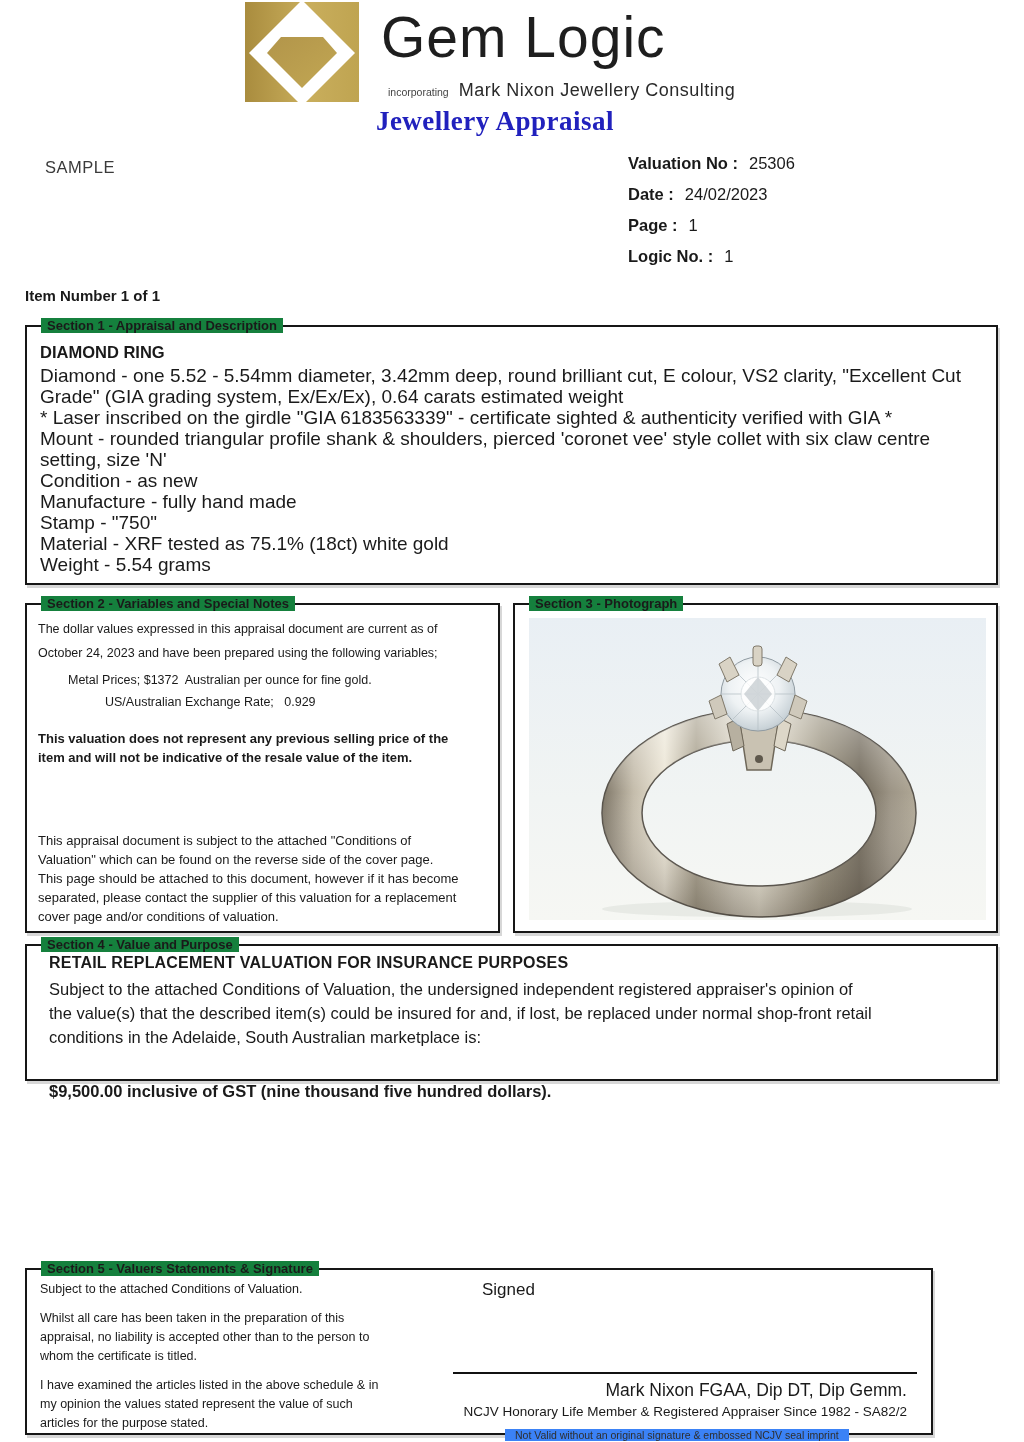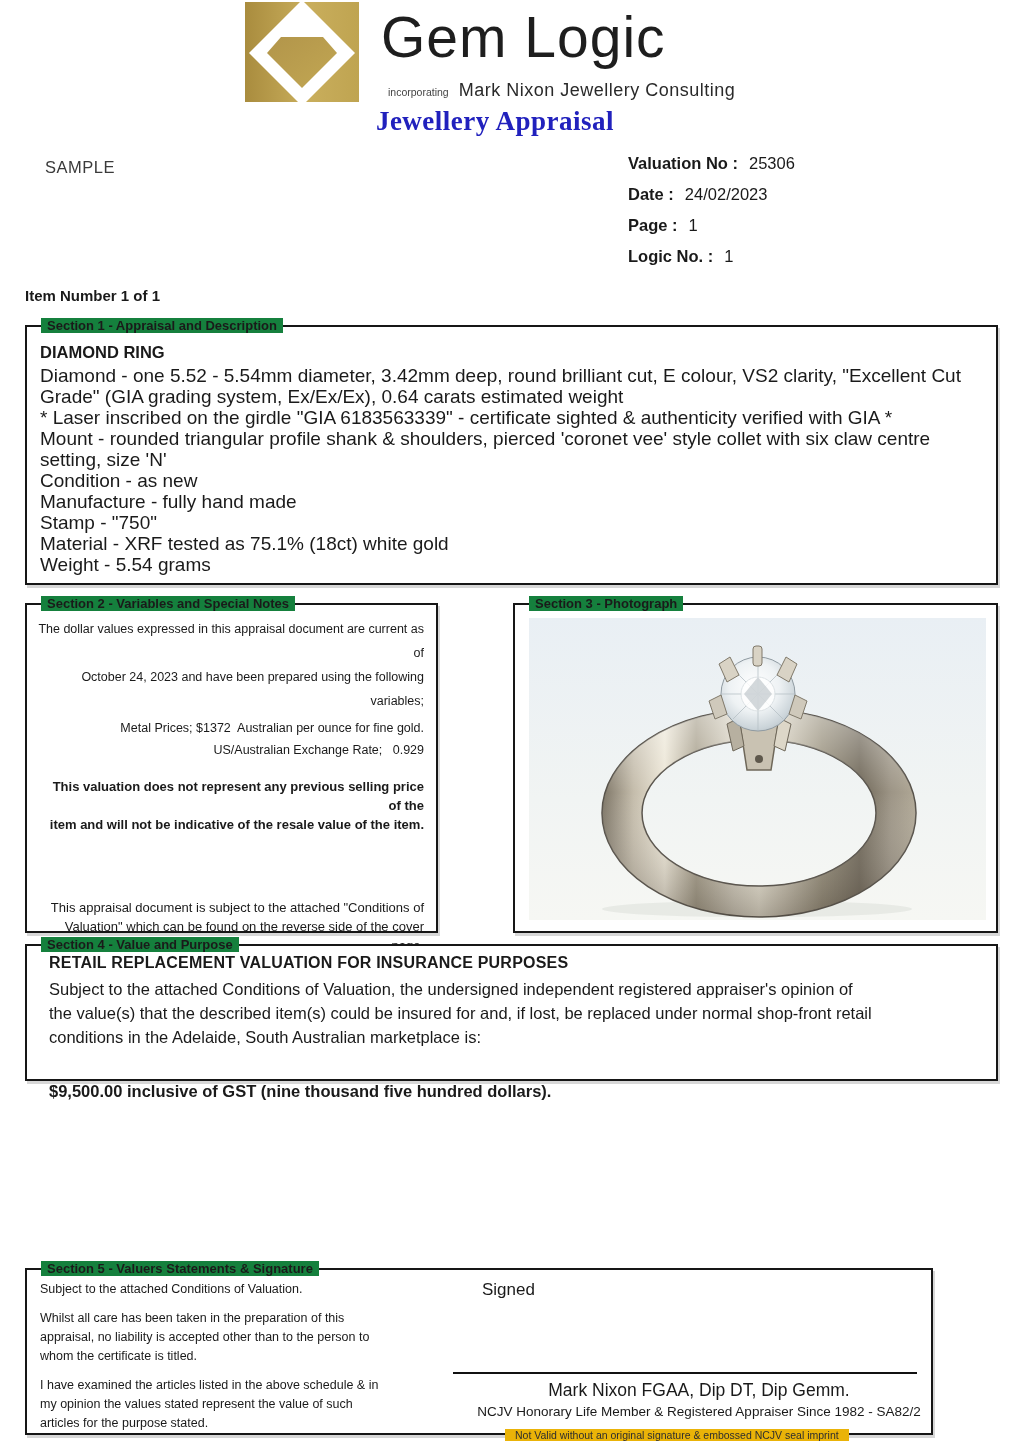--- a/index.html
+++ b/index.html
@@ -29,21 +29,21 @@
   .legend{position:absolute;top:-9px;left:14px;background:#15803d;padding:0 6px;
           font-weight:bold;font-size:13px;white-space:nowrap;}
   .prelines{white-space:pre-line;}
   .prewrap{white-space:pre-wrap;}
 
   .s1{left:25px;top:325px;width:973px;height:260px;}
   .s1-body{padding:16px 13px 0 13px;}
   .s1-name{font-size:16.5px;font-weight:bold;margin-bottom:3px;}
   .s1-lines{font-size:19px;line-height:21px;}
 
-  .s2{left:25px;top:603px;width:413px;height:330px;text-align:right;}
+  .s2{left:25px;top:603px;width:475px;height:330px;}
   .s2-body{padding:12px 12px 0 11px;font-size:12.5px;}
   .s2-intro{line-height:24px;}
   .s2-metal{margin:4px 0 0 30px;line-height:22px;}
   .s2-rate{margin:0 0 0 67px;line-height:22px;}
   .s2-bold{margin-top:16px;font-size:13px;font-weight:bold;line-height:19px;}
   .s2-cond{margin-top:64px;font-size:13px;line-height:19px;}
 
   .s3{left:513px;top:603px;width:485px;height:330px;}
   .photo{position:absolute;left:14px;top:13px;width:457px;height:302px;}
 
@@ -51,24 +51,24 @@
   .s4-body{padding:8px 13px 0 22px;}
   .s4-head{font-size:16px;font-weight:bold;letter-spacing:0.2px;}
   .s4-text{margin-top:5px;font-size:16.5px;line-height:24px;}
   .s4-value{margin-top:33px;font-size:16.5px;font-weight:bold;}
 
   .s5{left:25px;top:1268px;width:908px;height:167px;}
   .s5-left{position:absolute;left:13px;top:10px;width:430px;font-size:12.5px;line-height:19px;}
   .s5-left .para{margin-bottom:10px;}
   .s5-signed{position:absolute;left:455px;top:10px;font-size:17px;}
   .sig-line{position:absolute;left:426px;top:102px;width:464px;border-top:2px solid #111;}
-  .sig-block{position:absolute;left:440px;top:110px;width:464px;text-align:center;}
+  .sig-block{position:absolute;left:416px;top:110px;width:464px;text-align:right;}
   .sig-name{font-size:17.5px;}
   .sig-title{font-size:13.5px;margin-top:3px;}
-  .bottom-note{position:absolute;bottom:-8px;left:478px;background:#eab308;padding:0 10px;
+  .bottom-note{position:absolute;bottom:-8px;left:478px;background:#3b82f6;padding:0 10px;
                font-size:10.5px;color:#2e2e2e;white-space:nowrap;}
 </style>
 </head>
 <body>
 
 <div class="page">
 
   <div class="logo">
     <svg width="118" height="106" viewBox="0 0 118 106">
       <defs>

